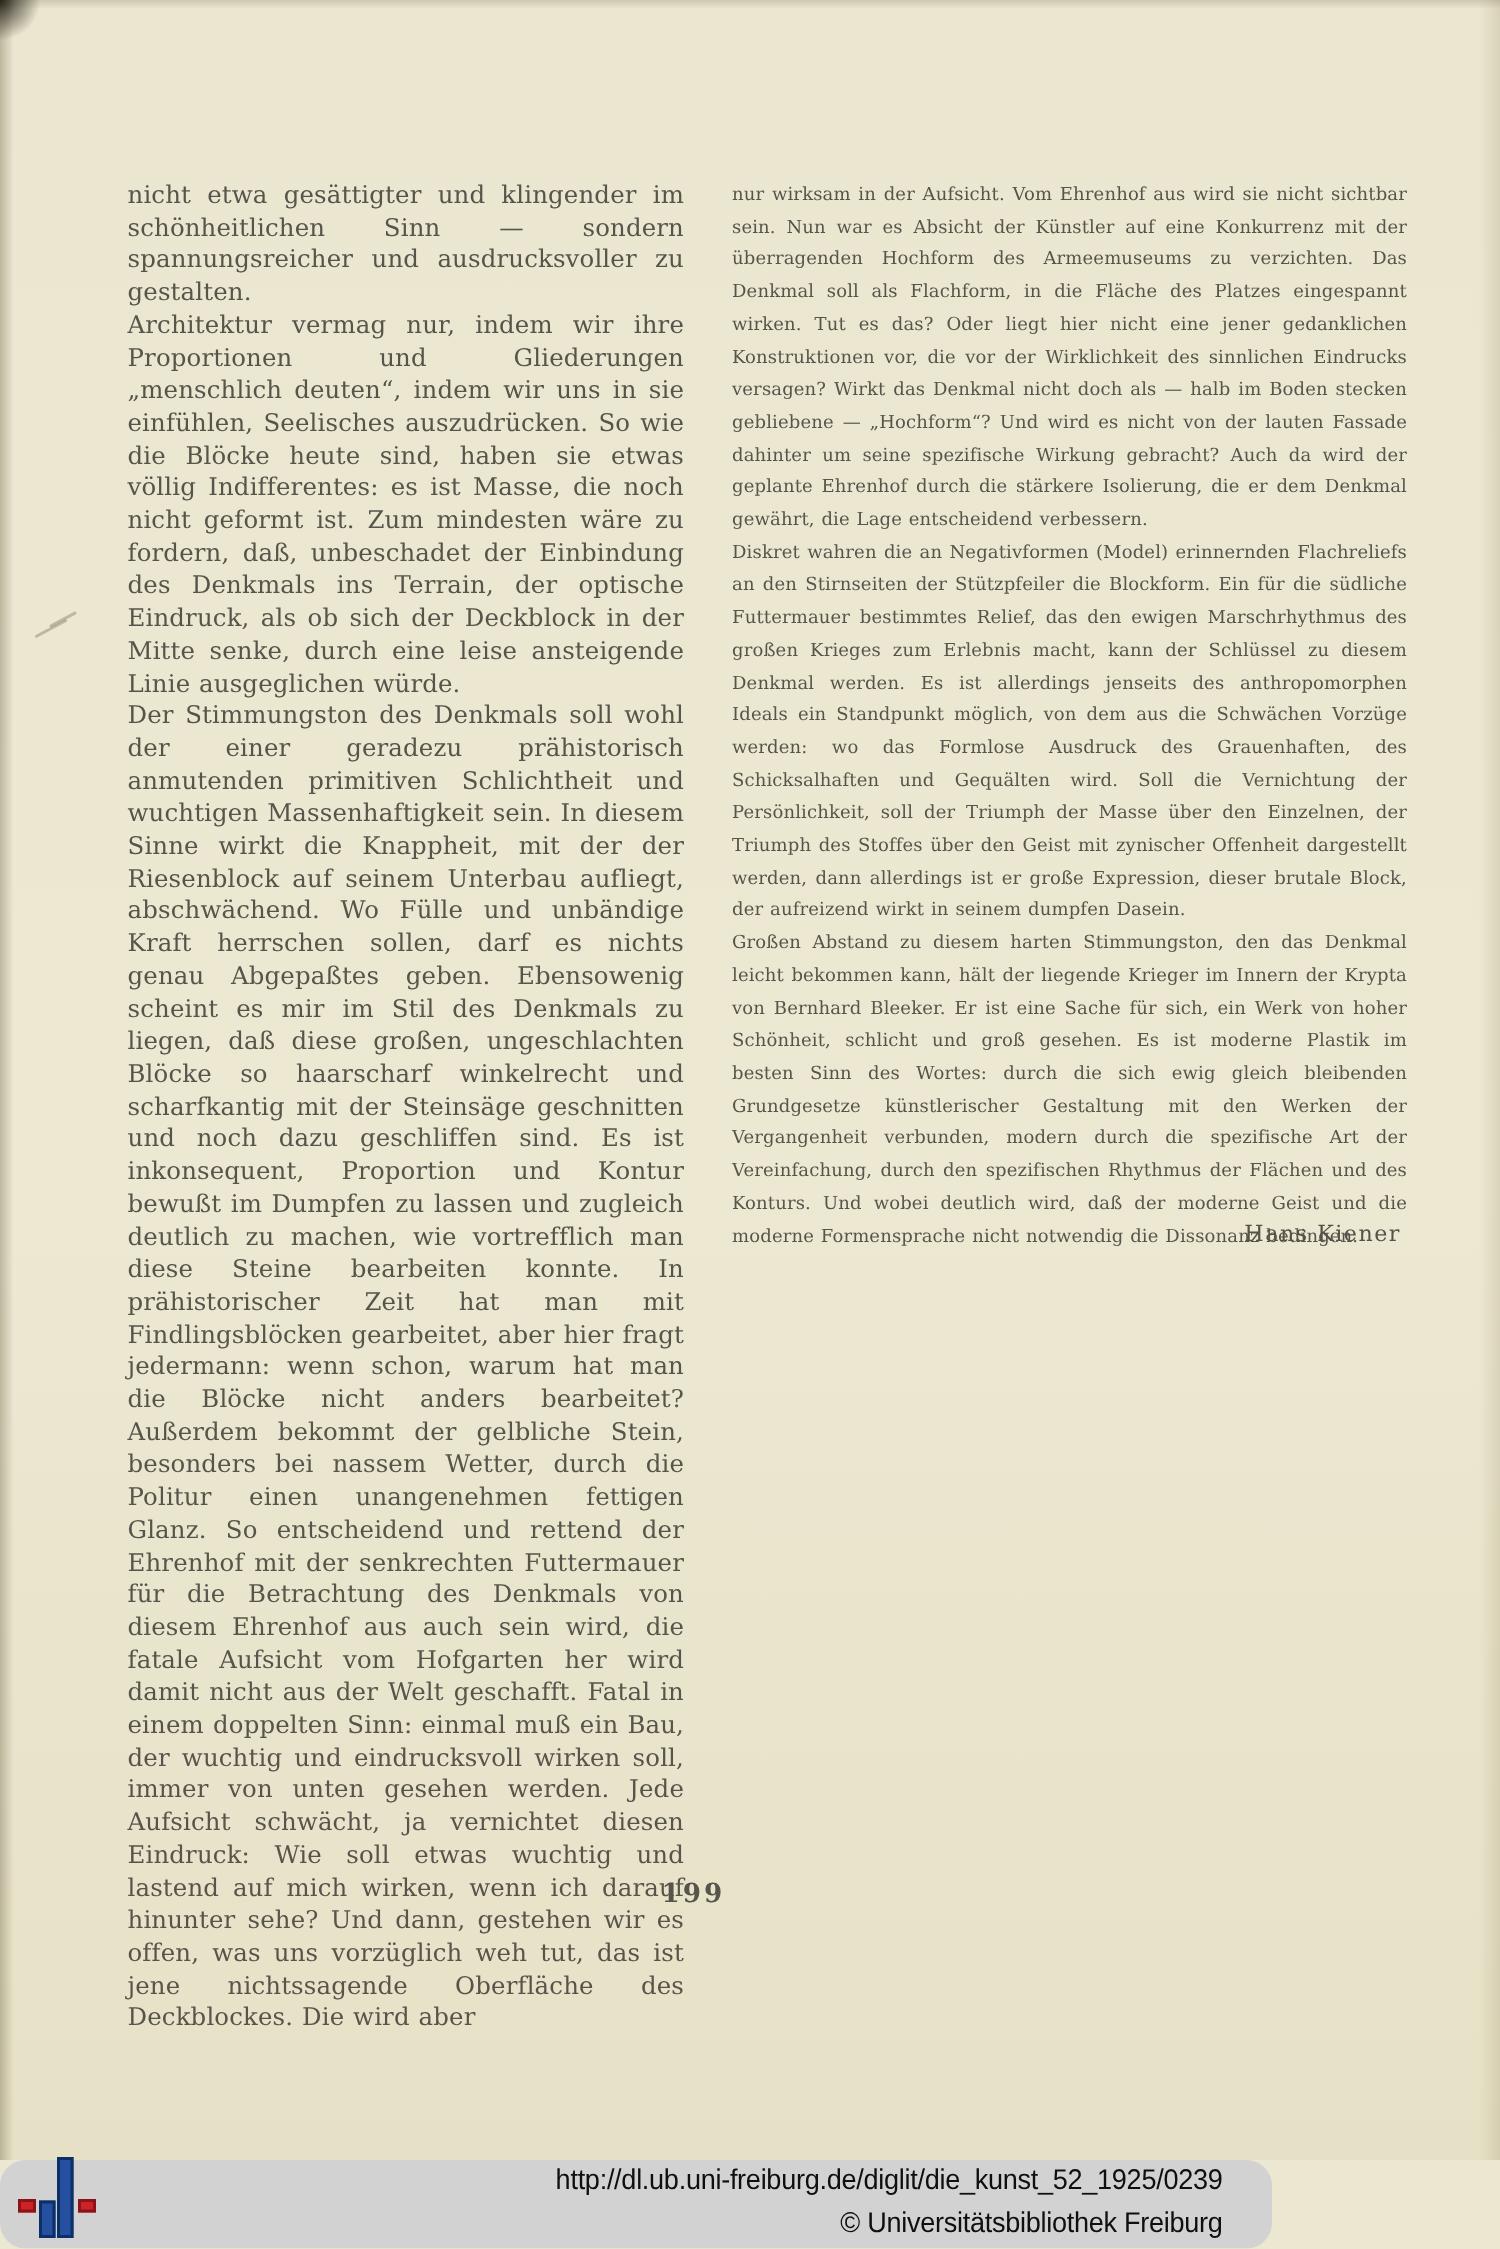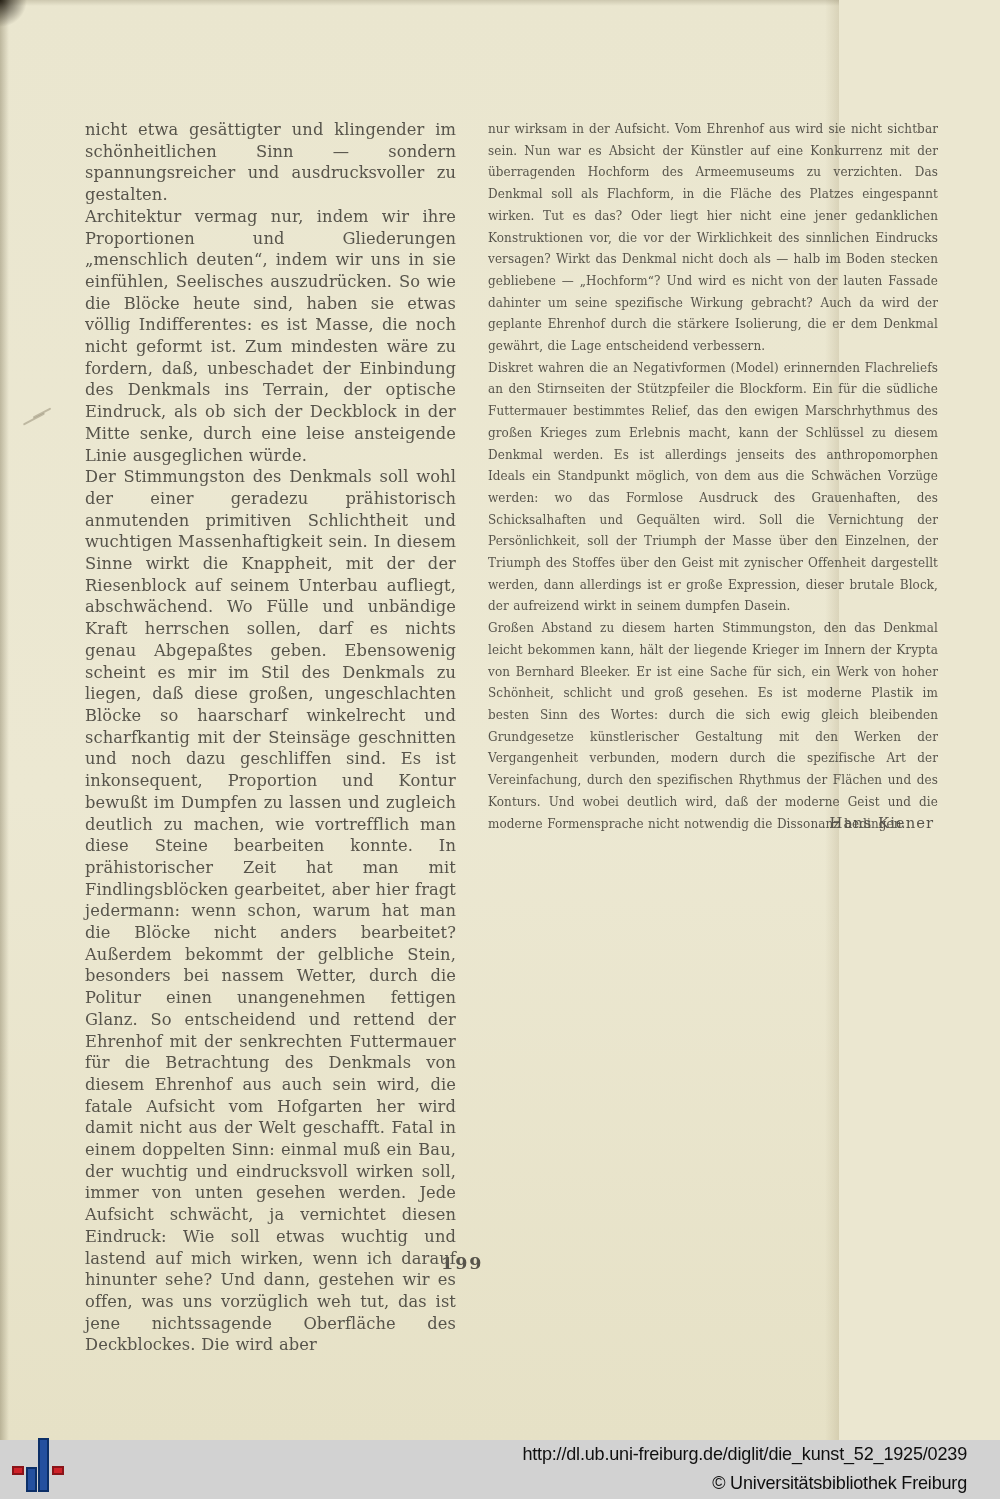--- a/index.html
+++ b/index.html
@@ -3,28 +3,27 @@
 <meta charset="utf-8">
 <style>
   html,body { margin:0; padding:0; }
   body {
     width:1000px; height:1499px; position:relative; overflow:hidden;
     background:#ebe7d0;
     font-family:"DejaVu Serif", serif;
   }
   
   .page {
-    position:absolute; left:0; top:0; width:791px; height:1440px;
+    position:absolute; left:0; top:0; width:1000px; height:1440px;
     background:
       radial-gradient(circle at 0px 0px, rgba(25,20,10,0.90) 0px, rgba(25,20,10,0) 27px),
       linear-gradient(90deg,  rgba(92,82,52,0.32) 0px, rgba(92,82,52,0) 9px),
       linear-gradient(180deg, rgba(92,82,52,0.20) 0px, rgba(92,82,52,0) 6px),
       linear-gradient(270deg, rgba(125,108,66,0.16) 0px, rgba(125,108,66,0) 14px),
       linear-gradient(180deg, #eae6cf 0%, #ece8d2 55%, #e6e1c6 100%);
-    padding-left: 48px;
   }
   .col p {
     margin:0; text-align:justify; color:#57544b;
     line-height:21.7px; letter-spacing:0.1px; word-spacing:0.6px;
   }
   .col-left  { position:absolute; left:85px;  top:119px; width:371px; font-size:16.3px; }
   .col-right-wrap { position:absolute; left:488px; top:119px; width:450px; }
   .col-right { font-size:12px; }
   .signature {
     text-align:right; margin-top:-21.7px; padding-right:4px;
@@ -37,22 +36,23 @@
   
   .pencil-mark { position:absolute; left:20px; top:400px; width:40px; height:30px; }
   .pencil-mark i {
     position:absolute; display:block; height:2px; border-radius:2px;
     background:rgba(118,108,84,0.38); transform:rotate(-28deg);
   }
   .pencil-mark i.s1 { left:2px;  top:18px; width:24px; }
   .pencil-mark i.s2 { left:12px; top:12px; width:20px; }
   
   .footer {
-    position:absolute; left:0; bottom:0; width:1000px; height:59px;
+    position:absolute; left:0; bottom:0; width:848px; height:59px;
     background:#d2d2d2;
+    border-radius:17px;
   }
   .footer-text {
     position:absolute; right:33px; top:0; width:700px; text-align:right;
     font-family:"Liberation Sans", sans-serif; color:#0f0f0f;
     transform:scaleX(0.95); transform-origin:100% 0;
   }
   .footer-text .url       { margin-top:3px;  font-size:19px; letter-spacing:-0.2px; }
   .footer-text .copyright { margin-top:7px;  font-size:19px; letter-spacing:-0.2px; }
   .logo { position:absolute; left:0; top:0; width:80px; height:59px; }
   .logo span { position:absolute; box-sizing:border-box; display:block; }

